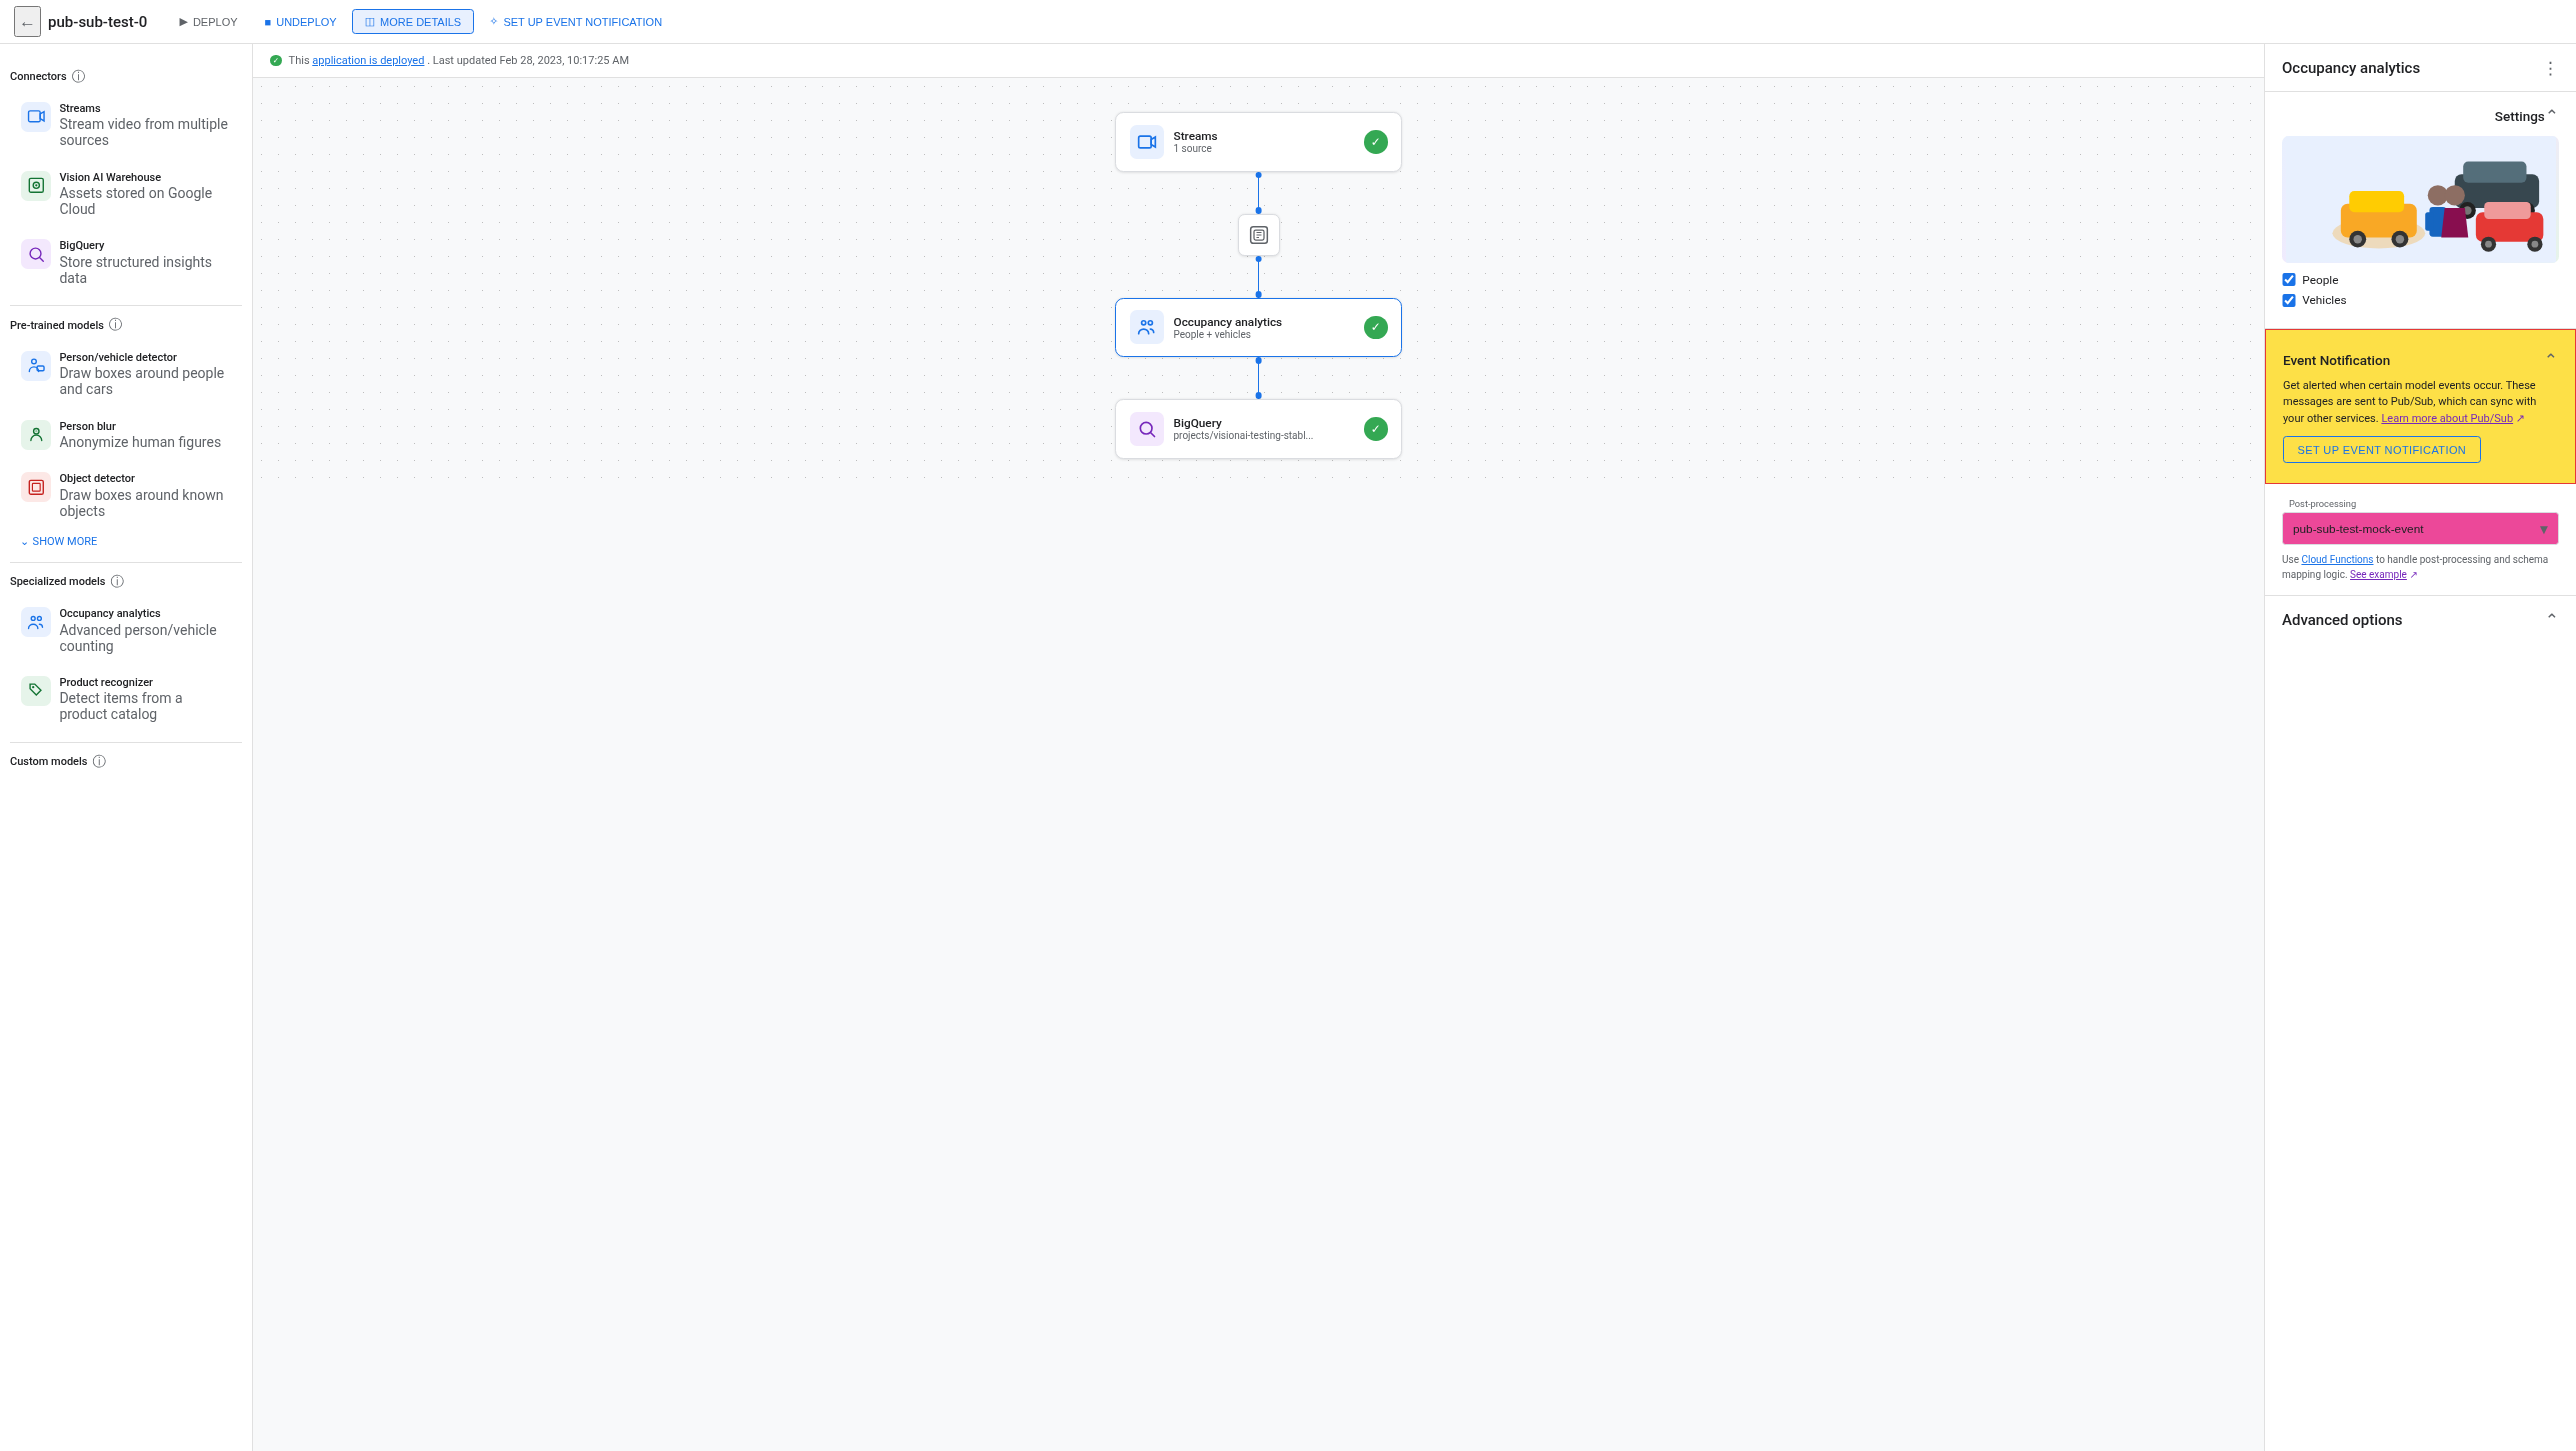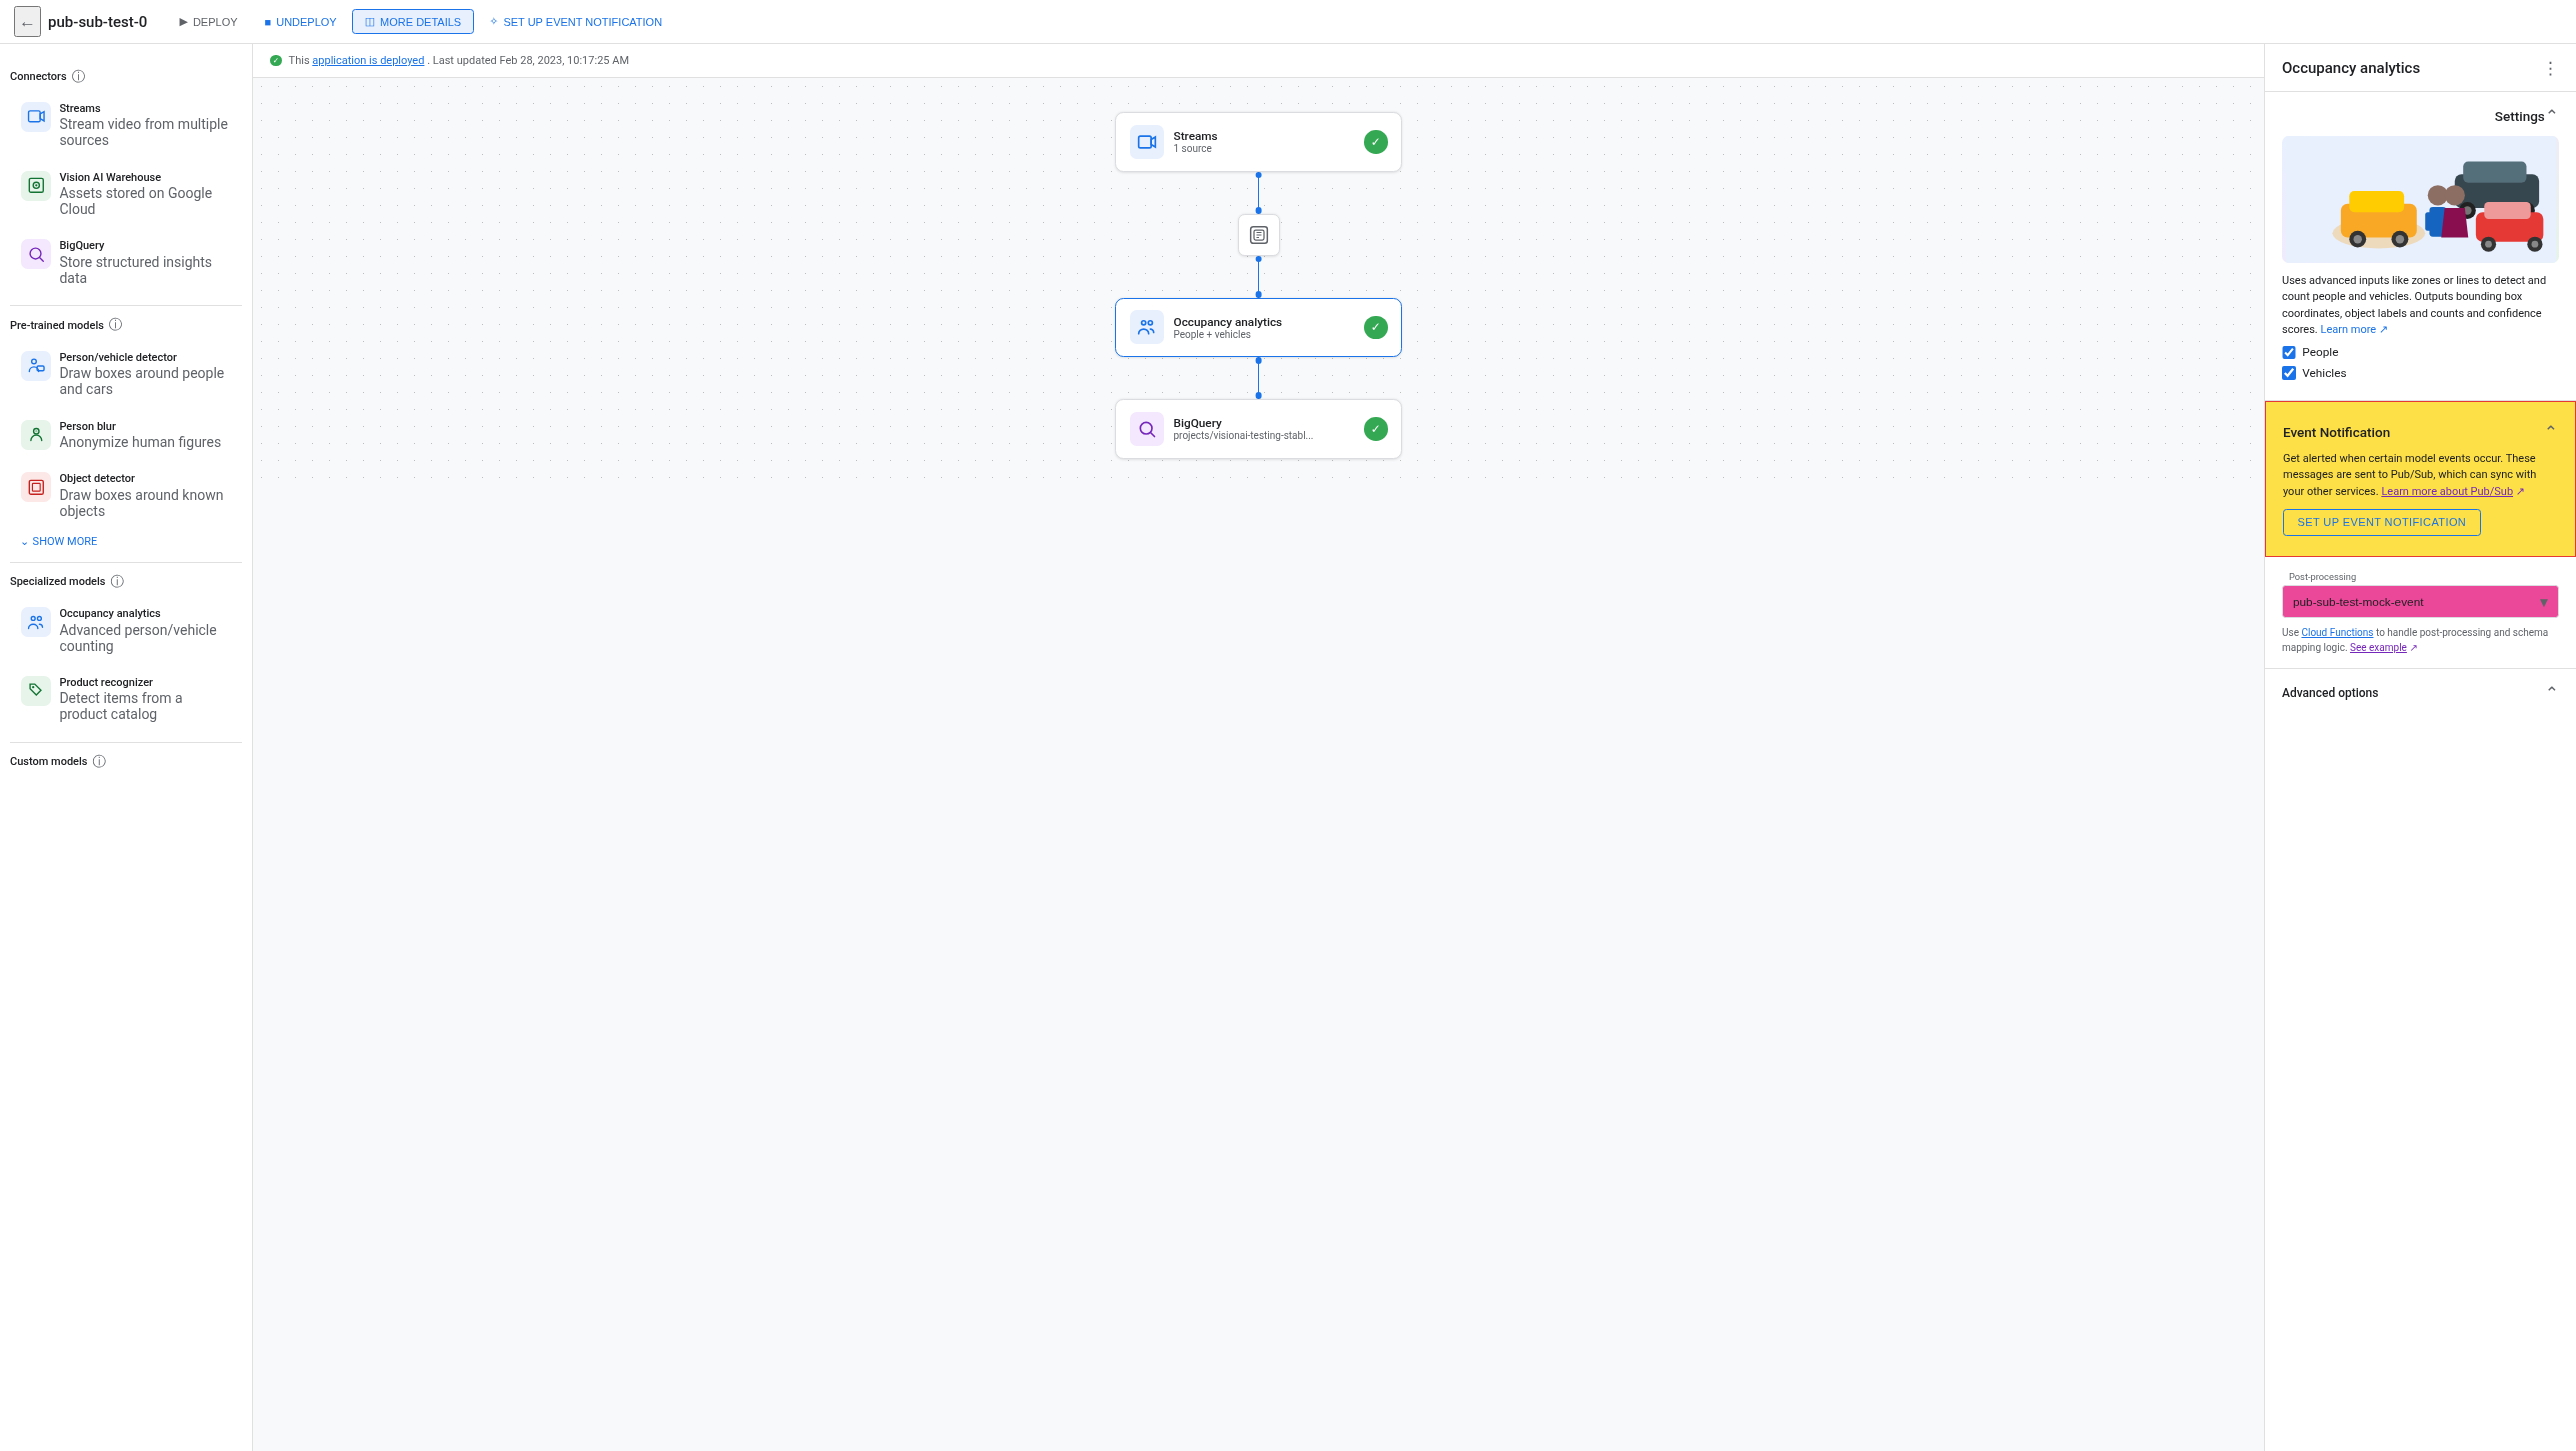--- a/index.html
+++ b/index.html
@@ -171,21 +171,21 @@
     }
     .post-desc { font-size: 10px; color: #5f6368; margin-top: 6.8px; line-height: 1.5; }
     .cloud-link { color: #1a73e8; text-decoration: underline; cursor: pointer; margin-top: 32px; }
     .see-link { color: #7627bb; text-decoration: underline; cursor: pointer; }
 
     
     .advanced-section { padding: 13.5px 17px; }
     .advanced-header {
       display: flex; align-items: center; justify-content: space-between;
     }
-    .advanced-title { font-size: 12px; font-weight: 500; }
+    .advanced-title { font-size: 15px; font-weight: 500; }
   </style>
 </head>
 <body>
 
 <div class="top-bar">
   <button class="back-btn">←</button>
   <span class="app-title">pub-sub-test-0</span>
   <div class="top-bar-actions">
     <button class="top-btn deploy">
       <span>▶</span>
@@ -470,25 +470,20 @@
           <circle cx="180" cy="70" r="12" fill="#8d6e63"></circle>
           <rect x="170" y="84" width="20" height="35" rx="4" fill="#1565c0"></rect>
           <rect x="165" y="90" width="10" height="22" rx="3" fill="#1565c0"></rect>
           <rect x="185" y="90" width="10" height="22" rx="3" fill="#1565c0"></rect>
 
           <circle cx="200" cy="70" r="12" fill="#8d6e63"></circle>
           <path d="M188 85 L212 85 L216 120 L184 120 Z" fill="#880e4f"></path>
         </svg>
       </div>
 
-      <p class="settings-desc">
-        <span>Uses advanced inputs like zones or lines to detect and count people and vehicles. Outputs bounding box coordinates, object labels and counts and confidence scores.</span>
-        <a class="learn-link">Learn more</a>
-        <span style="color:#1a73e8;">↗</span>
-      </p>
 
       <div class="checkbox-row">
         <input type="checkbox" id="people-cb" checked="" style="">
         <label class="checkbox-label" for="people-cb">People</label>
       </div>
       <div class="checkbox-row">
         <input type="checkbox" id="vehicles-cb" checked="" style="">
         <label class="checkbox-label" for="vehicles-cb">Vehicles</label>
       </div>
     </div>

